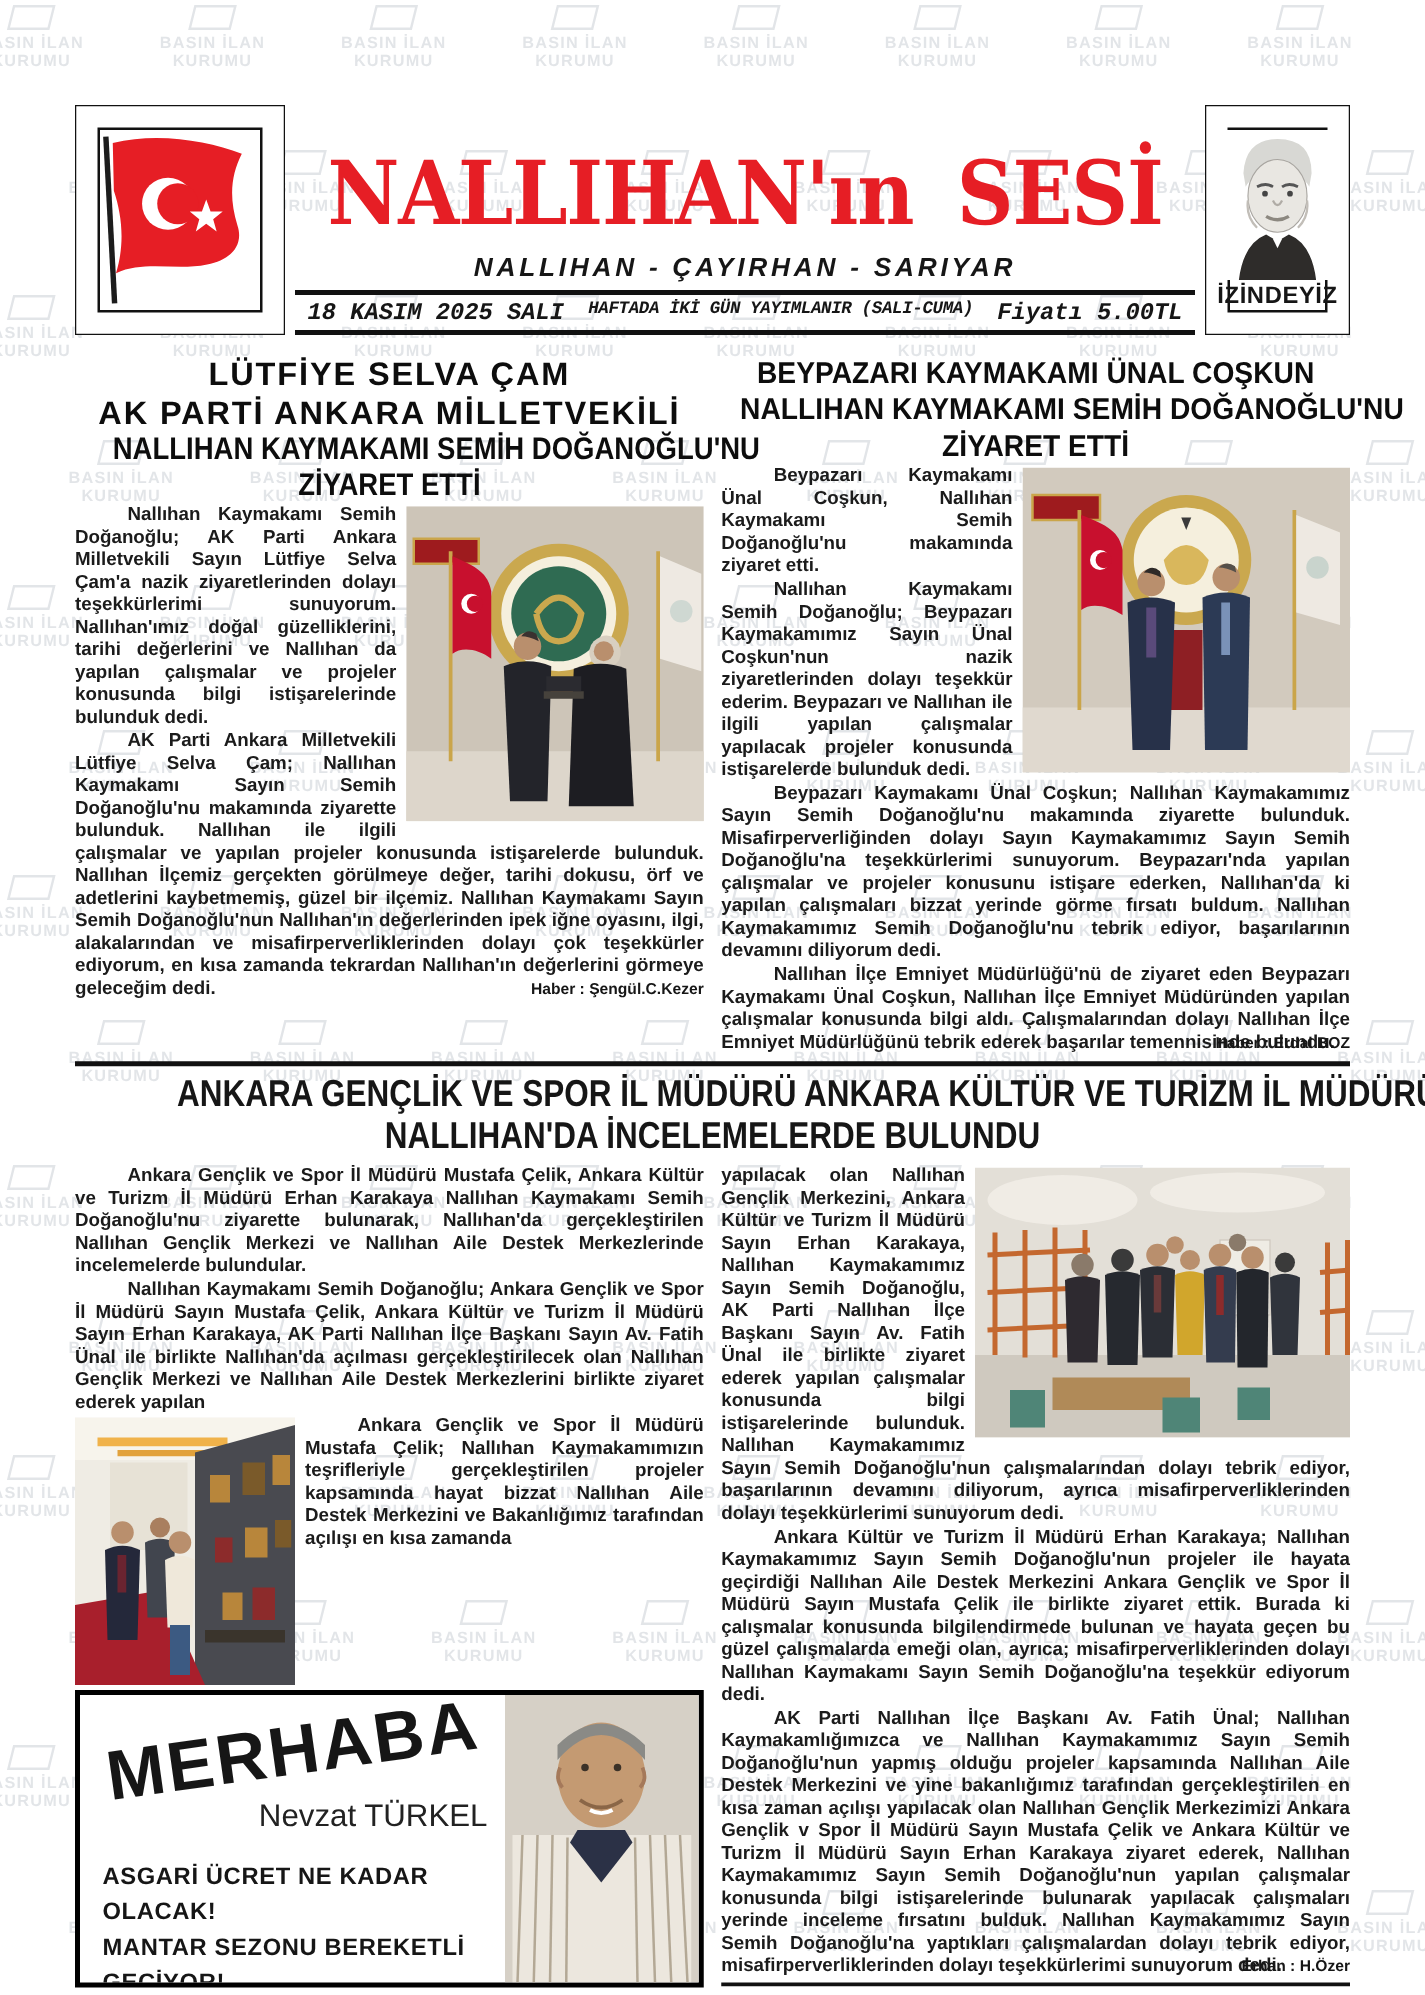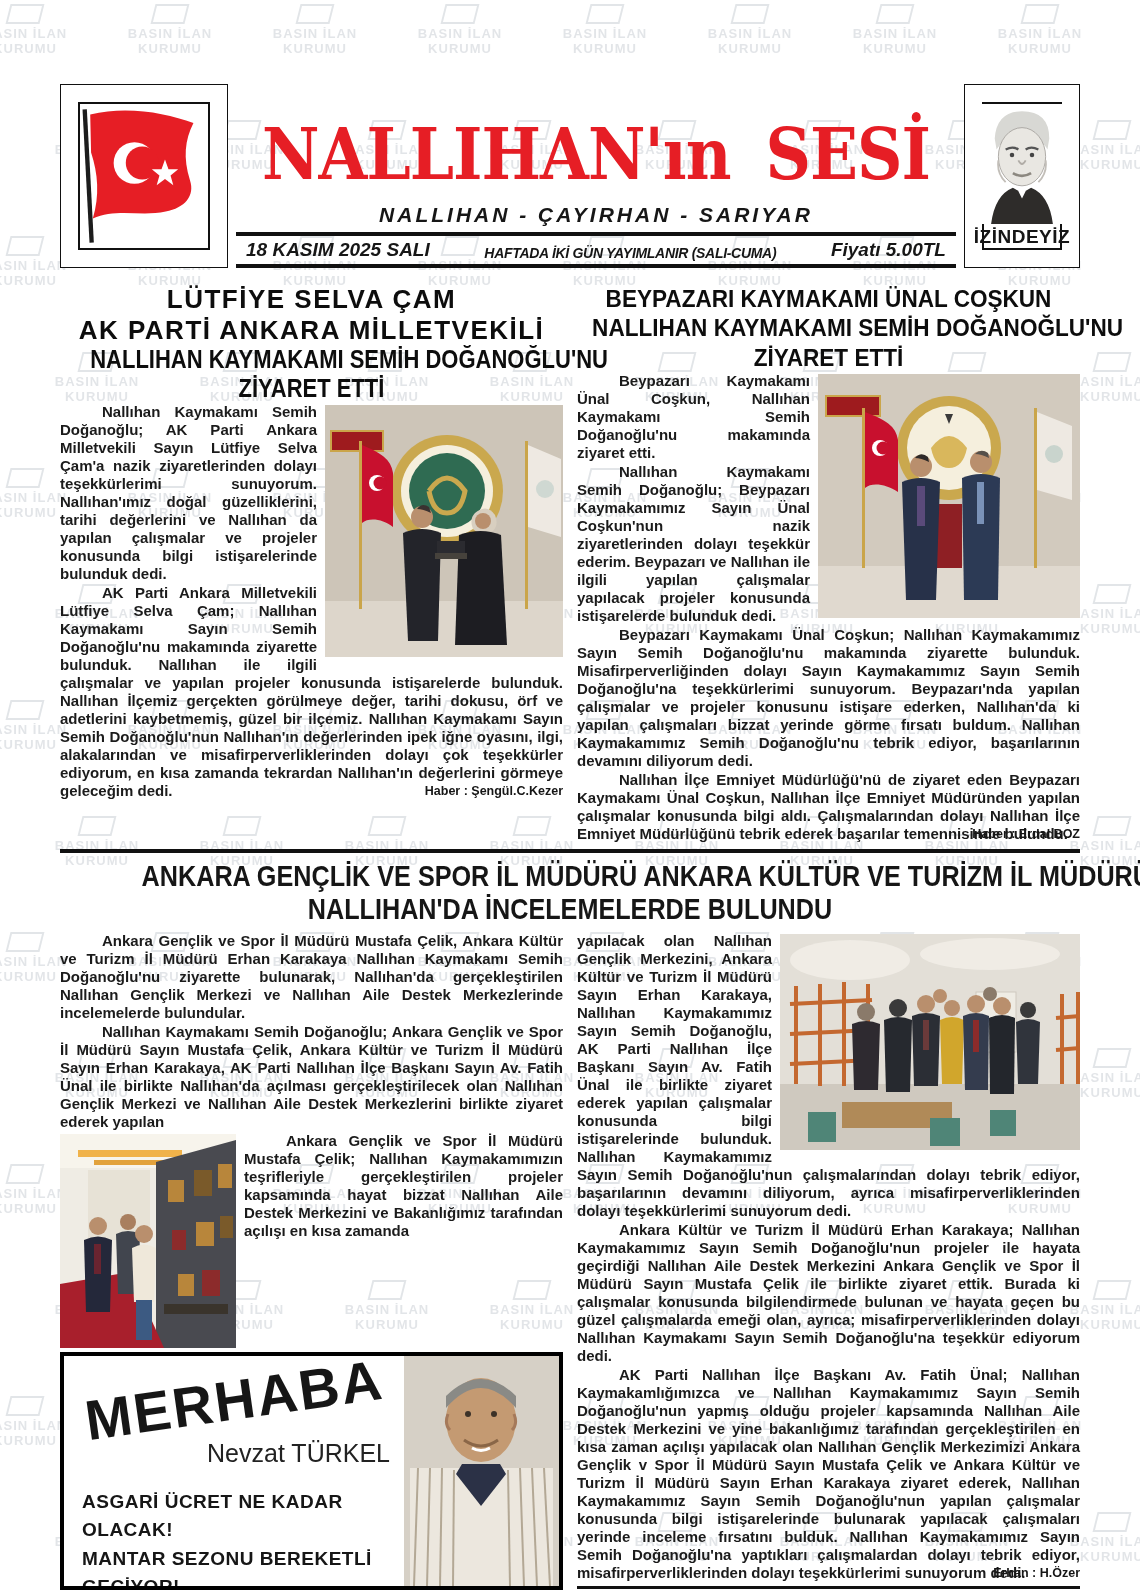--- a/index.html
+++ b/index.html
@@ -27,22 +27,22 @@
   .flag-box { width:168px; }
   .motto-box { width:116px; }
   .mast-center { flex:1; display:flex; flex-direction:column; justify-content:flex-end;
                  text-align:center; }
   .mast-title { font-family:"DejaVu Serif", serif; font-weight:bold; color:#e61e25;
                 font-size:63px; line-height:.95; letter-spacing:-1px; word-spacing:14px;
                 transform:scaleY(1.12); transform-origin:bottom; margin-bottom:14px; }
   .mast-subtitle { font-weight:bold; font-style:italic; font-size:21px;
                    letter-spacing:3px; margin-bottom:5px; }
   .dateline { border-top:4px solid #111; border-bottom:4px solid #111;
-              display:flex; justify-content:space-between; align-items:flex-end;
-              padding:3px 10px; }
+              display:flex; justify-content:space-between; align-items:flex-start;
+              padding:3px 10px;font-family:Liberation Mono, monospace; }
   .dl-date  { font-size:19px; font-weight:bold; font-style:italic; }
   .dl-freq  { font-size:14px; font-weight:bold; font-style:italic; letter-spacing:-.3px; }
   .dl-price { font-size:19px; font-weight:bold; font-style:italic; }
   .motto-label { font-weight:bold; font-size:19px; letter-spacing:.5px; margin-top:2px; }
 
   
   .row-top { display:flex; gap:14px; margin-top:16px; }
   .row-bottom { display:flex; gap:14px; margin-top:4px; }
   .col { width:503px; }
 

